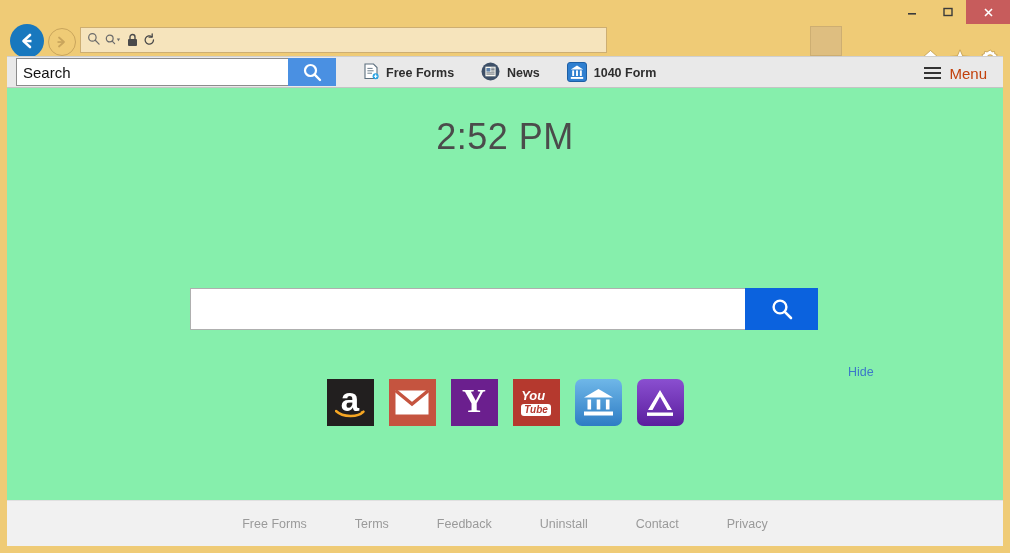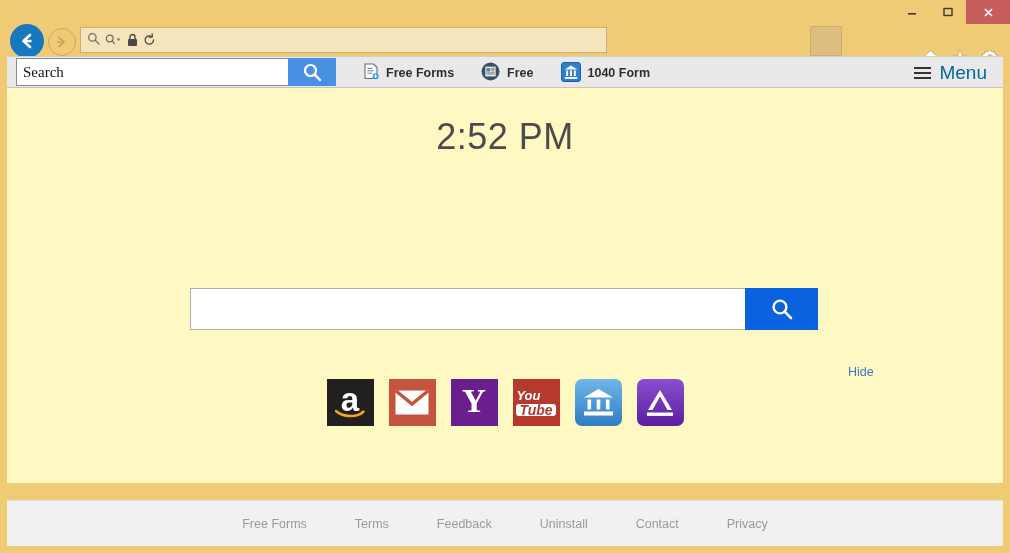--- a/index.html
+++ b/index.html
@@ -149,21 +149,21 @@
     left: 9px; top: 1px;
     display: flex;
     height: 28px;
   }
   #ext-search-input {
     width: 272px; height: 28px;
     box-sizing: border-box;
     border: 1px solid #8C8C8C;
     border-right: none;
     background: #fff;
-    font-family: Liberation Serif, serif;
+    font-family: Liberation Sans, sans-serif;
     font-size: 15px;
     color: #111;
     padding: 0 6px;
     outline: none;
   }
   #ext-search-button {
     width: 48px; height: 28px;
     background: #4A90E2;
     border: none;
     display: flex; align-items: center; justify-content: center;
@@ -185,32 +185,32 @@
     height: 32px;
     display: flex;
     align-items: center;
     gap: 27px;
   }
   #ext-menu {
     position: absolute;
     right: 16px; top: 0;
     height: 32px;
     display: flex; align-items: center; gap: 8px;
-    font-size: 19px;
-    color: #0369a1;
+    font-size: 15px;
+    color: #c2410c;
   }
   #hamburger { display: flex; flex-direction: column; gap: 2.5px; }
   #hamburger span { display: block; width: 17px; height: 2.5px; background: #333; }
 
   
   #page {
     position: absolute;
     left: 7px; top: 88px;
-    width: 996px; height: 395px;
-    background: #fef9c3;
+    width: 996px; height: 458px;
+    background: #86efac;
     box-sizing: border-box;
     overflow: hidden;
   }
   #clock {
     position: absolute;
     left: 0; top: 28px;
     width: 996px;
     text-align: center;
     font-size: 36px;
     color: #4B4B4B;
@@ -274,21 +274,21 @@
     color: #fff; font-family: "Liberation Sans", sans-serif;
     font-size: 33px; font-weight: bold; line-height: 1;
     margin-top: -7px;
   }
   .amazon-smile {
     position: absolute; bottom: 8px; left: 8px;
     width: 31px; height: 10px;
   }
   .yt-box {
     background: #fff; color: #B5392E;
-    font-size: 14px; font-weight: bold;
+    font-size: 10px; font-weight: bold;
     font-family: "Liberation Sans", sans-serif;
     border-radius: 3px; padding: 0 3px; line-height: 12px;
   }
   .yt-inner { display:flex; flex-direction: column; gap:2px;font-style:italic; }
   .yt-top { color:#fff; font-size: 13px; font-weight: bold; line-height: 12px; }
 
   #hide-link {
     position: absolute;
     left: 829px; top: 277px;
     font-size: 12.5px;
@@ -436,21 +436,21 @@
 
       <div class="ext-link">
         <span>
           <svg width="19" height="19" viewBox="0 0 19 19">
             <circle cx="9.5" cy="9.5" r="9" fill="#3E5068"></circle>
             <rect x="4" y="4.2" width="11" height="10.6" fill="#FAFAF2" stroke="#3E5068" stroke-width="0.8"></rect>
             <rect x="5.4" y="6" width="4" height="3.6" fill="#5C7FA8"></rect>
             <path d="M10.2 6.2 H13.6 M10.2 7.6 H13.6 M10.2 9 H13.6 M5.4 10.8 H13.6 M5.4 12.2 H13.6" stroke="#56606E" stroke-width="0.8"></path>
           </svg>
         </span>
-        <span>Free</span>
+        <span>News</span>
       </div>
 
       <div class="ext-link">
         <span>
           <svg width="20" height="20" viewBox="0 0 20 20">
             <rect x="0.5" y="0.5" width="19" height="19" rx="2.5" fill="#2F7FD0" stroke="#1E5FA4" stroke-width="1"></rect>
             <path d="M10 3.6 L16.2 7.4 H3.8 Z" fill="#ffffff"></path>
             <rect x="5.2" y="8.4" width="1.9" height="5.6" fill="#ffffff"></rect>
             <rect x="9.05" y="8.4" width="1.9" height="5.6" fill="#ffffff"></rect>
             <rect x="12.9" y="8.4" width="1.9" height="5.6" fill="#ffffff"></rect>

